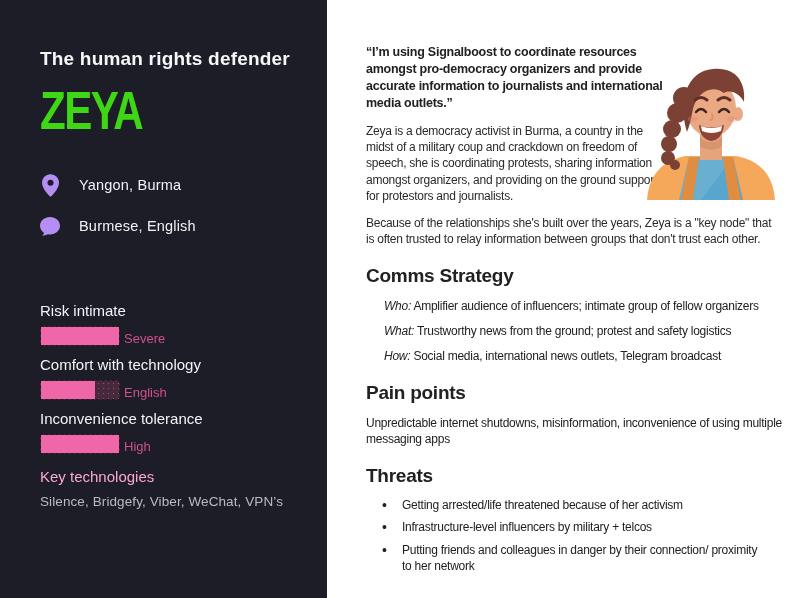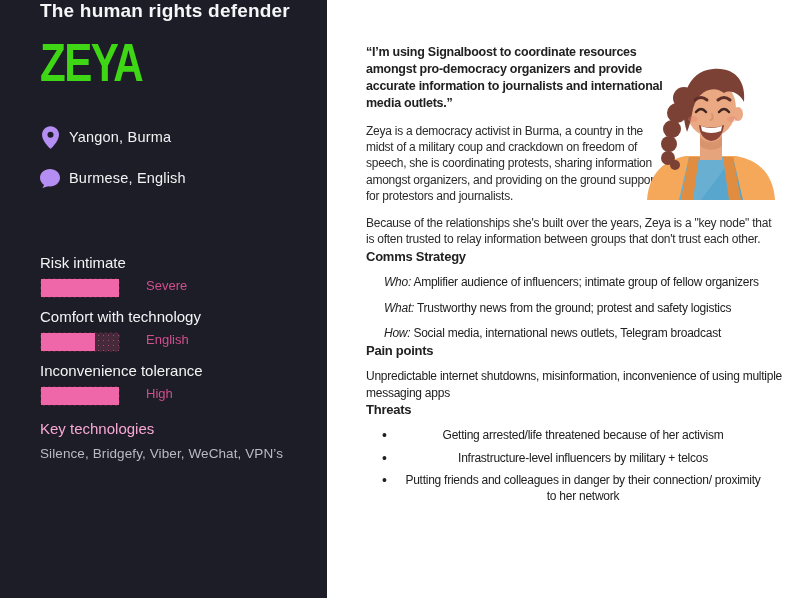--- a/index.html
+++ b/index.html
@@ -15,43 +15,44 @@
 
   
   .sidebar {
     position: absolute; left: 0; top: 0;
     width: 327px; height: 598px;
     background: #1c1d26;
     color: #ffffff;
     padding: 0 24px 0 40px;
   }
   .eyebrow {
+    margin-top: 48px;
     font-size: 19px; font-weight: bold;
     letter-spacing: 0.2px;
     color: #f6f6f8;
   }
   .persona-name {
     margin-top: 16px;
     font-size: 54px; font-weight: 800;
     line-height: 0.92;
     color: #3fd615;
     letter-spacing: -2px;
     transform: scaleX(0.78);
     transform-origin: left center;
     white-space: nowrap;
   }
   .fact-rows { margin-top: 38px; }
-  .fact-row { display: flex; align-items: center; gap: 9px; margin-bottom: 20px; }
+  .fact-row { display: flex; align-items: center; gap: 19px; margin-bottom: 20px; }
   .fact-icon { width: 20px; display: flex; justify-content: center; flex: 0 0 20px; }
   .fact-text { font-size: 14.5px; color: #f2f2f4; letter-spacing: 0.2px; }
 
   .meters { margin-top: 66px; }
   .meter { margin-bottom: 10px; }
   .meter-label { font-size: 15px; color: #f4f4f6; margin-bottom: 7px; }
-  .meter-row { display: flex; align-items: flex-start; gap: 26px; }
+  .meter-row { display: flex; align-items: flex-end; gap: 4px; }
   .meter-track {
     width: 80px; height: 20px;
     background-color: #46293a;
     background-image: radial-gradient(circle, rgba(239,103,168,0.55) 0.8px, transparent 1px);
     background-size: 5px 5px;
     border: 1px dashed rgba(0,0,0,0.45);
     position: relative;
   }
   .meter-fill { display: block; height: 100%; background: #ef67a8; }
   .meter-value { font-size: 13px; color: #cf4f8f; }
@@ -66,25 +67,25 @@
     width: 473px; height: 598px;
     color: #212121;
     padding: 28px 28px 0 39px;
     font-size: 12px;
     letter-spacing: -0.25px;
     line-height: 1.37;
   }
   .quote { width: 308px; font-weight: bold; font-size: 12.5px; }
   .bio { width: 302px; margin-top: 10px; color: #2a2a2a; }
   .bio-wide { width: 406px; margin-top: 10px; color: #2a2a2a; }
-  .section-heading { margin-top: 0; font-weight: bold; font-size: 13px; }
+  .section-heading { margin-top: 15px; font-weight: bold; font-size: 19px; }
   .comms-item { margin-left: 18px; margin-top: 9px; width: 392px; }
   .comms-lead { font-style: italic; text-align: center; }
   .pain-text { margin-top: 9px; width: 424px; }
-  .threat-list { margin-top: 8px; list-style: none; width: 384px; margin-left: 14px; text-align: center; }
+  .threat-list { margin-top: 8px; list-style: none; width: 384px; margin-left: 14px; }
   .threat-list li { position: relative; padding-left: 22px; margin-bottom: 6px; }
   .threat-list li::before {
     content: "•";
     position: absolute; left: 2px; top: -1px;
     font-size: 14px; color: #212121;
   }
   .avatar-wrap { position: absolute; left: 316px; top: 40px; width: 136px; height: 144px; }
 </style>
 </head>
 <body>

